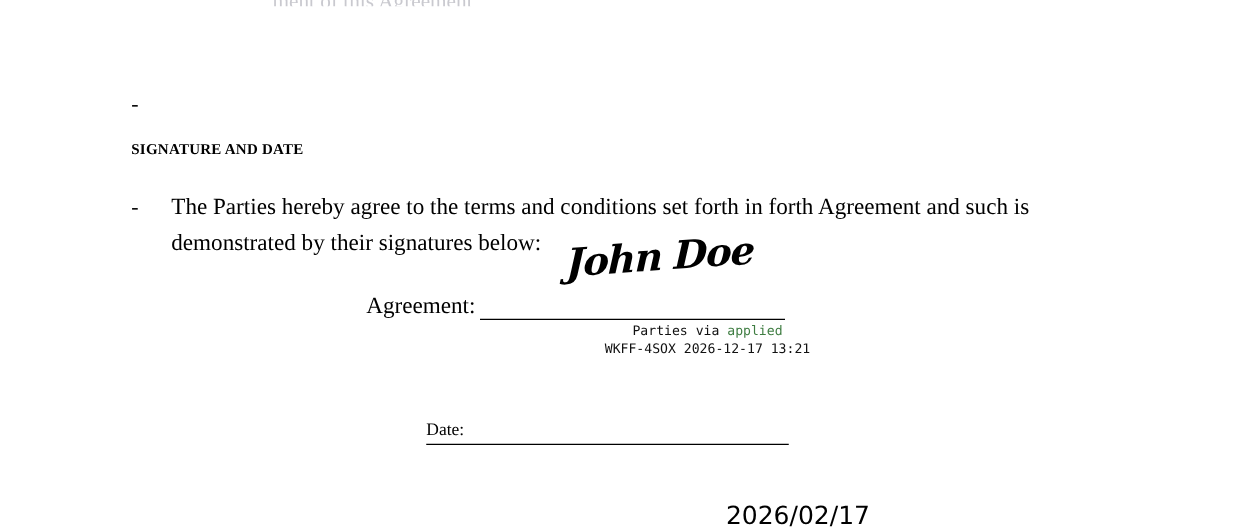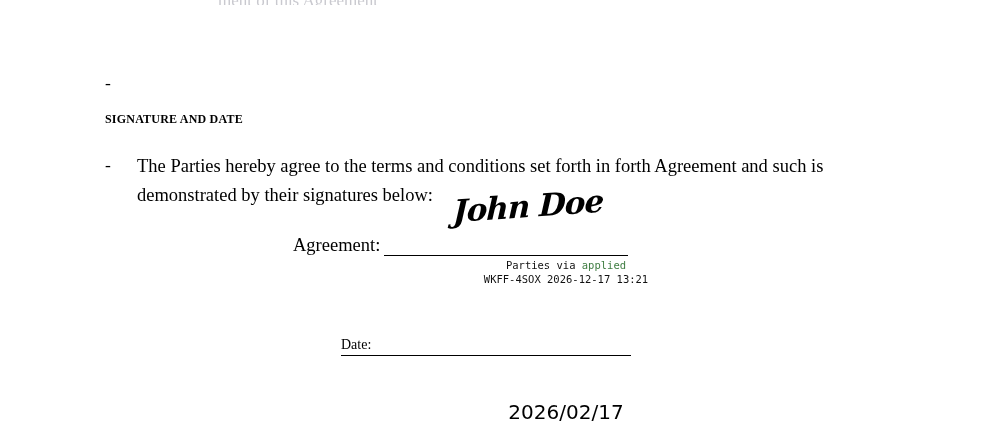--- a/index.html
+++ b/index.html
@@ -130,21 +130,21 @@
   }
   .sig-meta .brand {
     color: #3f7d42;
   }
 
   .date-value {
     position: absolute;
     left: 143px;
     top: 70px;
     width: 260px;
-    text-align: center;
+    text-align: right;
     font-family: "DejaVu Sans", sans-serif;
     font-size: 20px;
     color: #000;
   }
 
   .date-row {
     position: absolute;
     left: 0;
     top: 100px;
     height: 34px;

